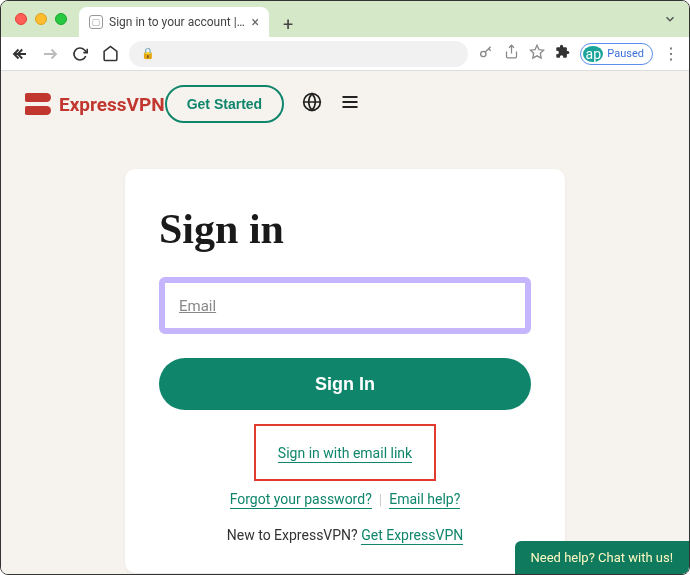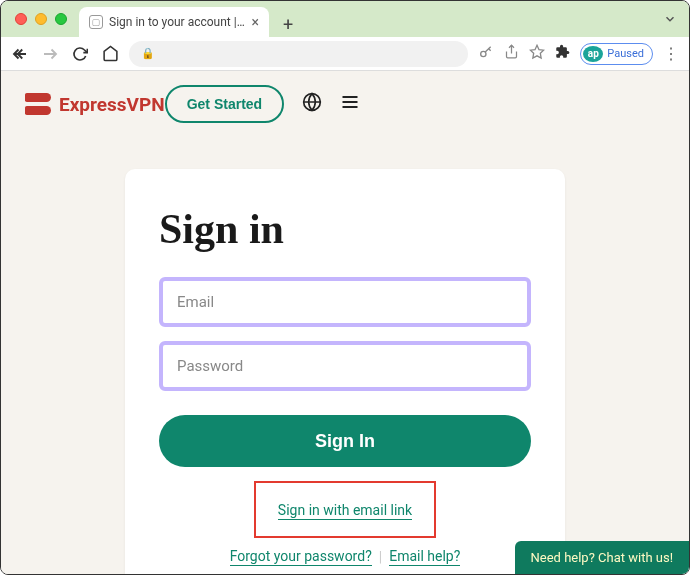--- a/index.html
+++ b/index.html
@@ -20,36 +20,36 @@
 .new-tab { width: 26px; height:26px; display:flex; align-items:center; justify-content:center; font-size:18px; color:#444; margin-left:6px;}
 .tabbar-right { position:absolute; right:12px; top:10px; color:#555; }
 
 .toolbar { height: 34px; background: #fff; border-bottom:1px solid #ddd; display:flex; align-items:center; padding: 0 10px; gap: 10px;}
 .nav-btns { display:flex; gap:12px; align-items:center;}
 .nav-btns .ic { width:18px; height:18px; display:flex; align-items:center; justify-content:center; }
 .addrbar { flex:1; height:26px; background:#f1f1f1; border-radius:13px; display:flex; align-items:center; padding:0 12px; gap:8px; color:#5f6368; font-size:13px;}
 .lock-ic { font-size:11px; }
 .toolbar-right { display:flex; gap:10px; align-items:center; color:#666;}
 .paused-badge { display:flex; align-items:center; gap:4px; border:1px solid #5c8def; border-radius:12px; padding:2px 8px 2px 2px; font-size:11px; color:#3b6fd8;}
-.paused-badge .av { width:20px; height:16px; border-radius:50%; background:#1aa499; display:flex; align-items:center; justify-content:center; color:#fff; font-size:10px; font-weight:bold;}
+.paused-badge .av { width:20px; height:16px; border-radius:50%; background:#1aa499; display:flex; align-items:center; justify-content:center; color:#fff; font-size:14px; font-weight:normal;}
 
 
 .page { height: calc(575px - 36px - 34px - 2px); background:#f6f3ee; position:relative; overflow:hidden;}
 .site-header { display:flex; align-items:center; justify-content:flex-start; padding: 14px 24px;}
 .brand { display:flex; align-items:center; gap:8px; color:#c1372f; font-weight:700; font-size:19px;}
 .brand-logo { width:26px; height:22px; position:relative;}
 .brand-logo::before,.brand-logo::after{content:"";position:absolute;left:0;width:26px;height:9px;background:#c1372f;border-radius:4px 10px 10px 4px;}
 .brand-logo::before{top:0;} .brand-logo::after{bottom:0;}
 .header-right { display:flex; align-items:center; gap:18px;}
 .get-started { border:2px solid #0f866c; color:#0f866c; background:transparent; border-radius:22px; padding:9px 20px; font-size:14px; font-weight:600;}
 .globe-ic, .menu-ic { font-size:20px; color:#222;}
 
 .card { background:#fff; width:440px; margin: 32px auto 0; border-radius:10px; padding: 36px 34px 30px; box-shadow:0 1px 3px rgba(0,0,0,.06);}
 .card h1 { font-family: Georgia, 'Times New Roman', serif; font-size:42px; font-weight:700; color:#1a1a1a; margin-bottom:24px;}
-.field { width:100%; height:50px; border:4px solid #c4b5fd; border-radius:6px; padding:0 14px; font-size:15px; color:#888; display:flex; align-items:center; margin-bottom:14px;}
+.field { width:100%; height:57px; border:6px solid #c4b5fd; border-radius:6px; padding:0 14px; font-size:15px; color:#888; display:flex; align-items:center; margin-bottom:14px;text-decoration:underline;}
 .signin-btn { width:100%; height:52px; background:#0f866c; color:#fff; border:none; border-radius:26px; font-size:18px; font-weight:700; margin-top:10px;}
 .highlight-box { border:2px solid #e33a2f; padding:17px 22px; margin:14px auto 10px; width:fit-content;}
 .link { color:#0f866c; font-size:14px; border-bottom:1px solid #0f866c; padding-bottom:1px; }
 .links-row { display:flex; justify-content:center; align-items:center; gap:7px; margin-top:6px; color:#ccc; font-size:14px;}
 .bottom-row { text-align:center; margin-top:18px; font-size:14px; color:#333;}
 
 .chat-widget { position:absolute; right:0; bottom:0; background:#0f7a5e; color:#fef9c3; font-size:13px; padding:9px 16px; border-radius:6px 0 0 0;}
 </style>
 </head>
 <body>
@@ -152,23 +152,20 @@
             <line x1="3" y1="18" x2="21" y2="18"></line>
           </svg></span>
     </div>
   </div>
 
   <div class="card">
     <h1>Sign in</h1>
     <div class="field">
         <span>Email</span>
       </div>
-    <div class="field">
-        <span>Password</span>
-      </div>
     <button class="signin-btn">Sign In</button>
     <div class="highlight-box">
       <a class="link">Sign in with email link</a>
     </div>
     <div class="links-row">
       <a class="link">Forgot your password?</a>
       <span>|</span>
       <a class="link">Email help?</a>
     </div>
     <div class="bottom-row">

